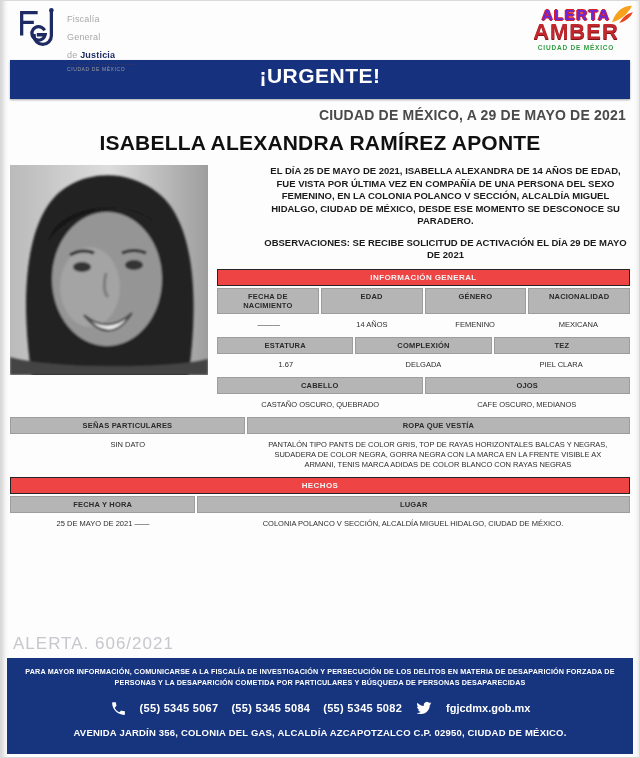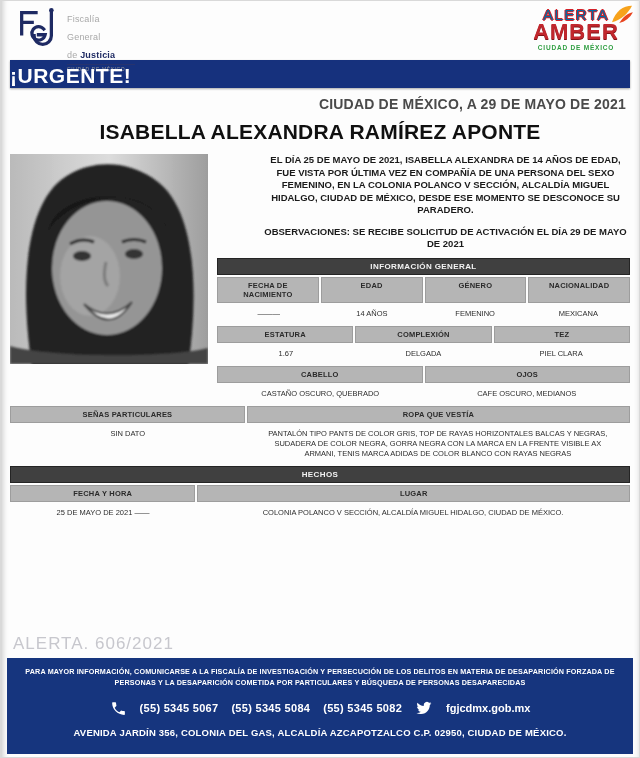--- a/index.html
+++ b/index.html
@@ -11,42 +11,42 @@
     box-shadow: inset 0 0 0 1px #d9d9d9, inset 8px 0 6px -6px #bdbdbd, inset -6px 0 6px -6px #cfcfcf;
   }
   
   .hdr { display:flex; justify-content:space-between; align-items:flex-start; padding:6px 12px 0 14px; height:56px; }
   .fgj { display:flex; gap:7px; align-items:flex-start; }
   .fgj-text { padding-top:2px; }
   .fgj-line { font-size:9px; color:#a9a9a9; line-height:1.15; letter-spacing:.2px; }
   .fgj-line b { color:#1e2a63; font-weight:bold; }
   .fgj-sub { font-size:5px; color:#9a9a9a; border-top:1px solid #27336e; margin-top:2px; padding-top:1px; letter-spacing:.6px; width:68px; }
   .amber { position:relative; text-align:center; width:104px; line-height:.95; padding-top:2px; }
-  .amber-l1 { font-size:15px; font-weight:400; color:#0369a1; letter-spacing:1.5px;
+  .amber-l1 { font-size:15px; font-weight:700; color:#6d28d9; letter-spacing:1.5px;
               text-shadow:-1px 0 #d3222a,1px 0 #d3222a,0 -1px #d3222a,0 1px #d3222a; }
   .amber-l2 { font-size:22px; font-weight:900; color:#c1272d; letter-spacing:1px;
               text-shadow:0 1px 0 #7e1216; }
   .amber-l3 { font-size:6.5px; font-weight:bold; color:#2f9e41; letter-spacing:.8px; margin-top:2px; }
   .butterfly { position:absolute; top:-2px; right:-6px; }
   
-  .urgent { margin:4px 10px 0; background:#16317d; color:#fff; 
-            font-size:21px; font-weight:bold; letter-spacing:.5px; padding:4px 0 0;
+  .urgent { margin:4px 10px 0; background:#16317d; color:#fff; text-align:center;
+            font-size:21px; font-weight:bold; letter-spacing:.5px; padding:4px 0 11px;
             box-shadow:0 1px 2px rgba(0,0,0,.35); }
   .dateline { text-align:right; padding:8px 14px 0; font-size:14px; font-weight:bold; color:#4a4a4a; letter-spacing:.2px; }
   .pname { text-align:center; font-size:21px; font-weight:bold; color:#101010; margin-top:8px; letter-spacing:.2px; }
   
   .main { display:flex; gap:9px; padding:10px 10px 0; }
   .photo { width:198px; height:210px; flex:none; filter:blur(.4px) contrast(1.05); }
   .photo svg { width:100%; height:100%; display:block; }
   .rcol { flex:1; min-width:0; }
   .desc, .obs { font-size:9.5px; font-weight:bold; color:#1a1a1a; text-align:center; line-height:1.32;margin-left:44px; }
   .obs { margin-top:9px; }
   
   .tbl { margin-top:7px; }
-  .bar-dark { background:#404040; color:#f2f2f2; font-size:8px; font-weight:bold; text-align:center;
+  .bar-dark { background:#ef4444; color:#f2f2f2; font-size:8px; font-weight:bold; text-align:center;
               padding:3px 0; letter-spacing:.4px; border:1px solid #242424; }
   .hrow { display:flex; gap:2px; margin-top:2px; }
   .hcell { background:#b5b5b5; font-size:7.5px; font-weight:bold; color:#2a2a2a; text-align:center;
            padding:3px 13px; letter-spacing:.2px; border:1px solid #9d9d9d; }
   .vrow { display:flex; }
   .vcell { font-size:7.5px; color:#2c2c2c; text-align:center; padding:6px 2px 5px; line-height:1.35; }
   .w25{width:25%;} .w33{width:33.33%;} .w50{width:50%;} .w38{width:38%;} .w62{width:62%;} .w30{width:30%;} .w70{width:70%;}
   .full { padding:0 10px; margin-top:2px; }
   
   .alertnum { position:absolute; left:13px; bottom:104px; font-size:17px; color:#c7c7cd; letter-spacing:1px; }

